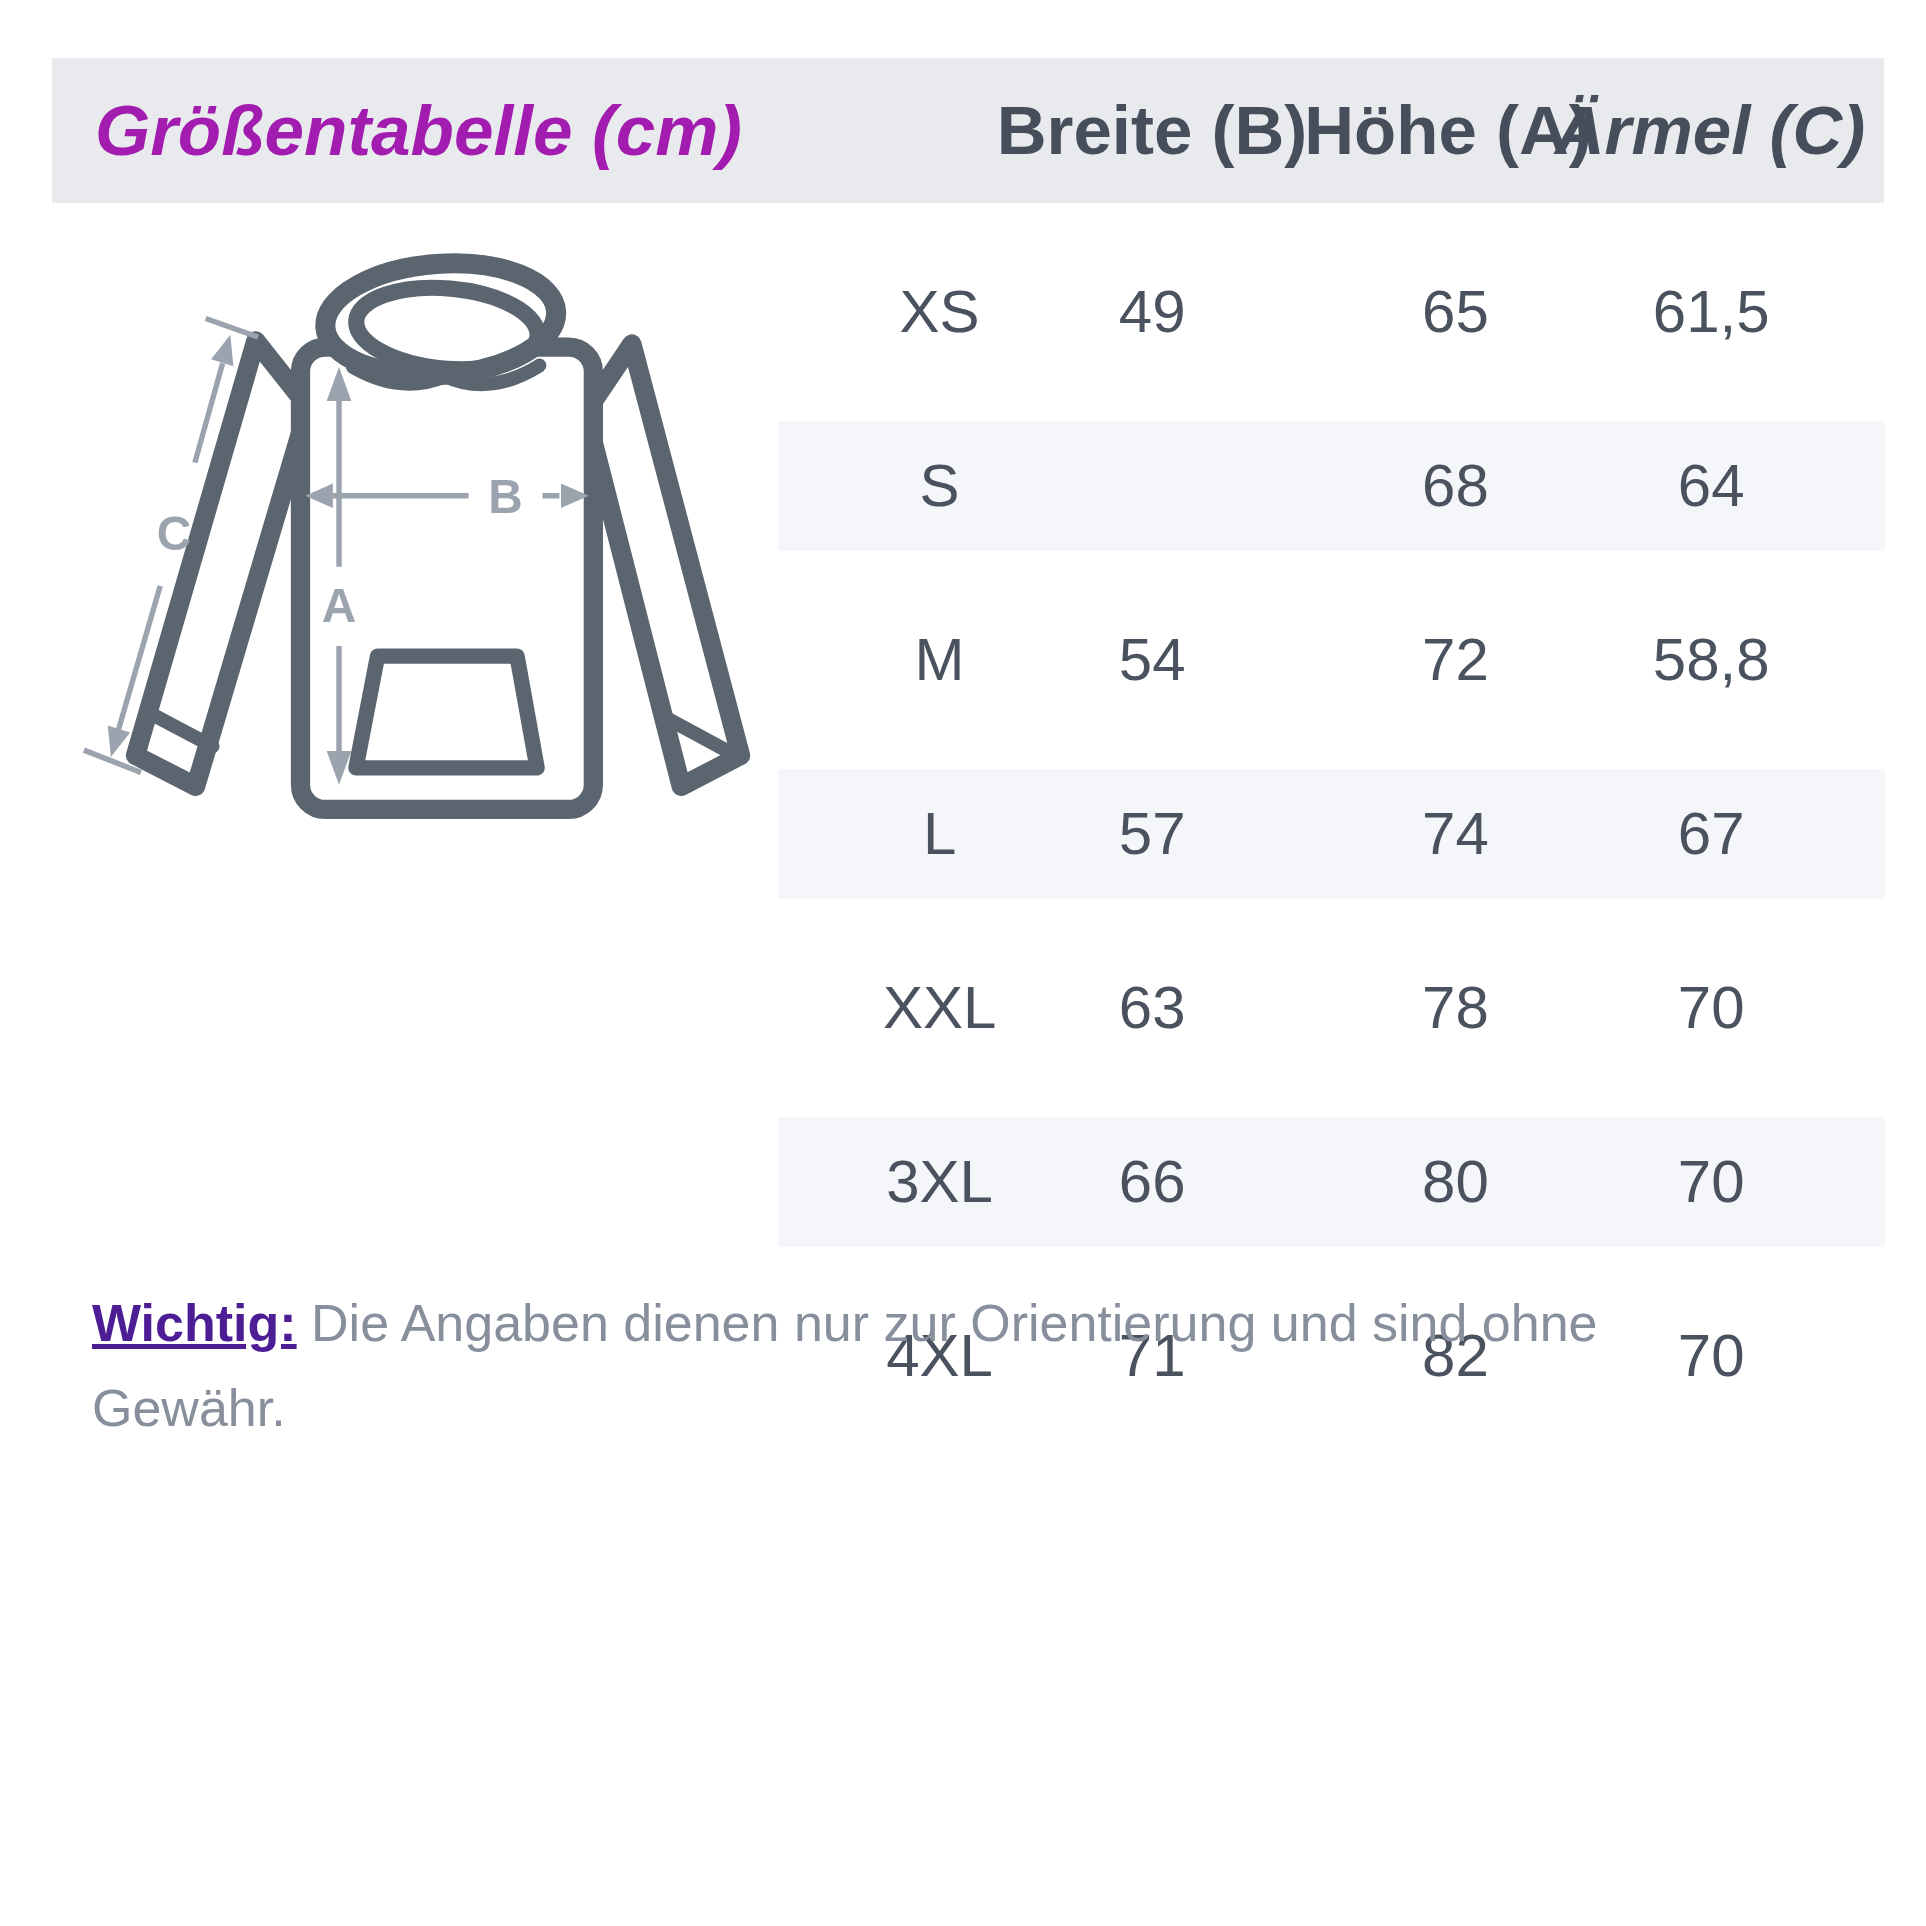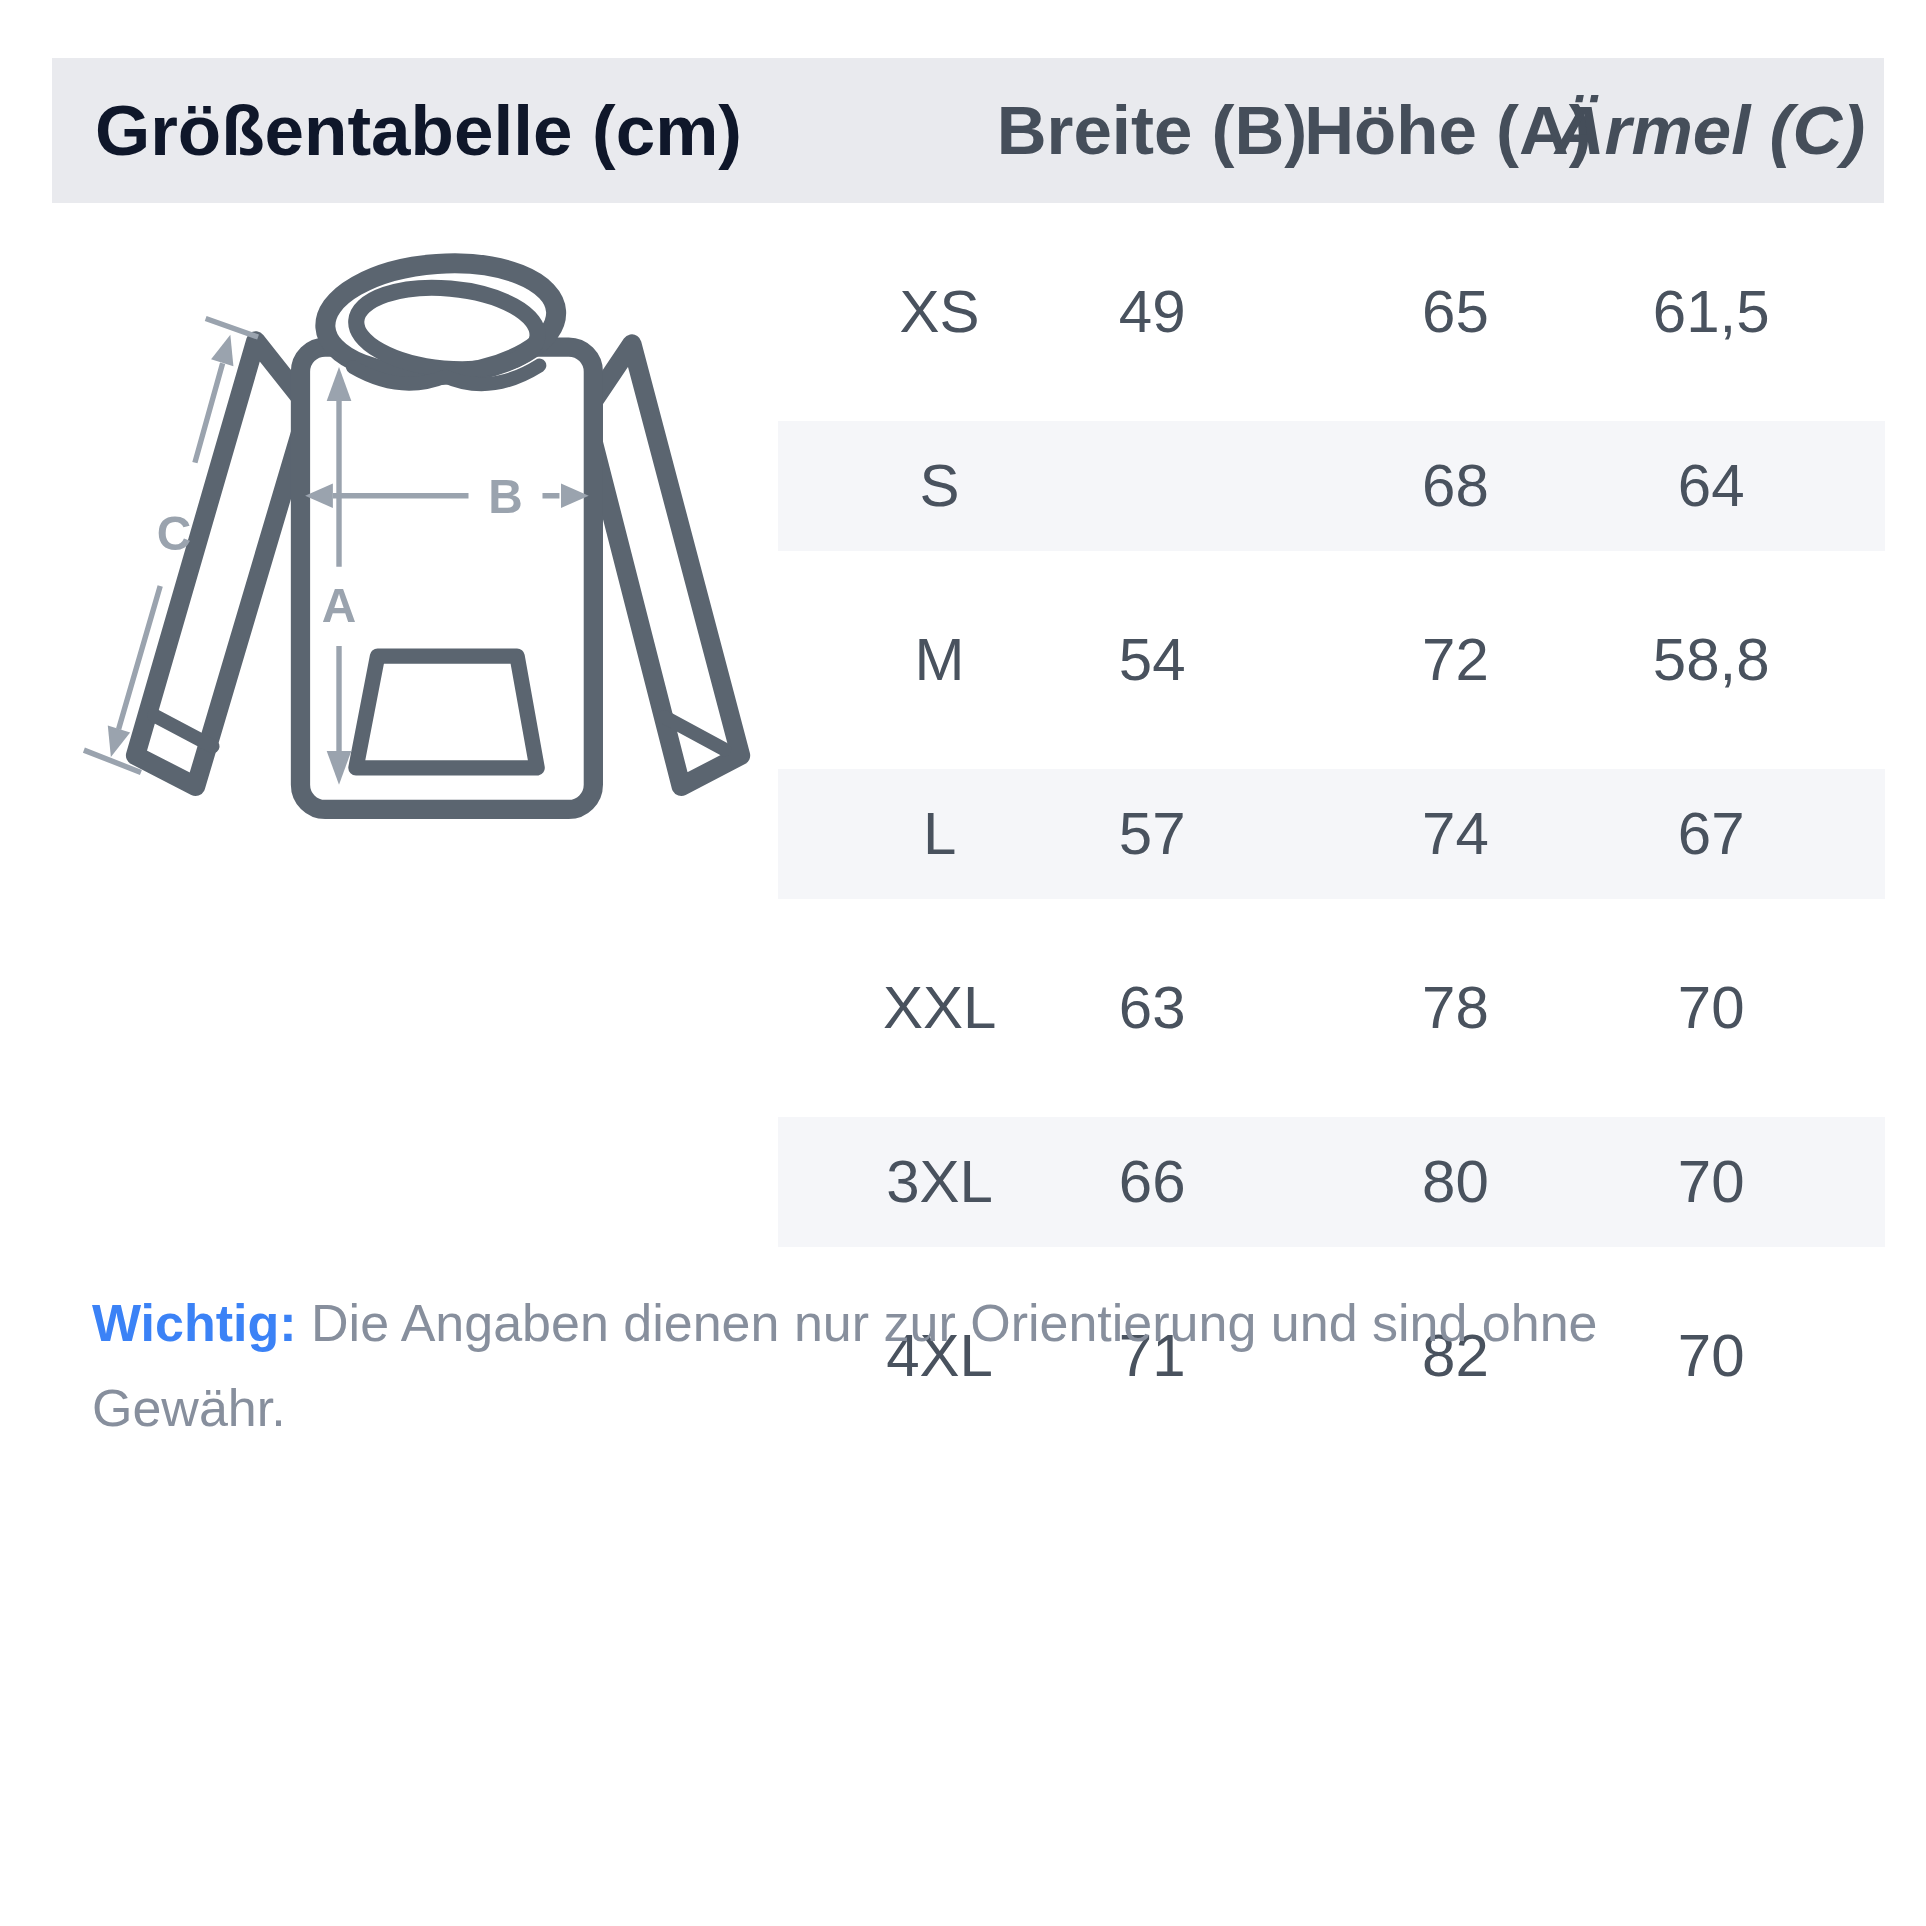--- a/index.html
+++ b/index.html
@@ -12,22 +12,23 @@
   }
   
   .header-band{
     position:absolute;left:52px;top:58px;
     width:1832px;height:145px;
     background:#e9eaee;
   }
   .page-title{
     position:absolute;left:43px;top:0;
     height:145px;line-height:145px;
-    font-size:71px;font-weight:bold;color:#0f172a;
+    font-size:71px;font-weight:bold;color:#a21caf;
     white-space:nowrap;
+    font-style:italic;
   }
   .hcol{
     position:absolute;top:0;height:145px;line-height:145px;
     transform:translateX(-50%);
     font-size:69px;font-weight:bold;color:#454e5a;white-space:nowrap;
   }
   .hcol-b{left:1100px;}
   .hcol-a{left:1396px;}
   .hcol-c{left:1658px;font-style:italic;}
   
@@ -47,21 +48,21 @@
   .c-c{left:84.3%;}
   
   .hoodie-wrap{
     position:absolute;left:46px;top:216px;width:771px;height:632px;
   }
   
   .note{
     position:absolute;left:92px;top:1281px;width:1680px;
     font-size:52px;line-height:85px;color:#878f9d;
   }
-  .note b{color:#3b82f6;}
+  .note b{color:#4c1d95;text-decoration:underline;}
 </style>
 </head>
 <body>
 
 <div id="page">
 
   <div class="header-band">
     <div class="page-title">Größentabelle (cm)</div>
     <div class="hcol hcol-b">Breite (B)</div>
     <div class="hcol hcol-a">Höhe (A)</div>

